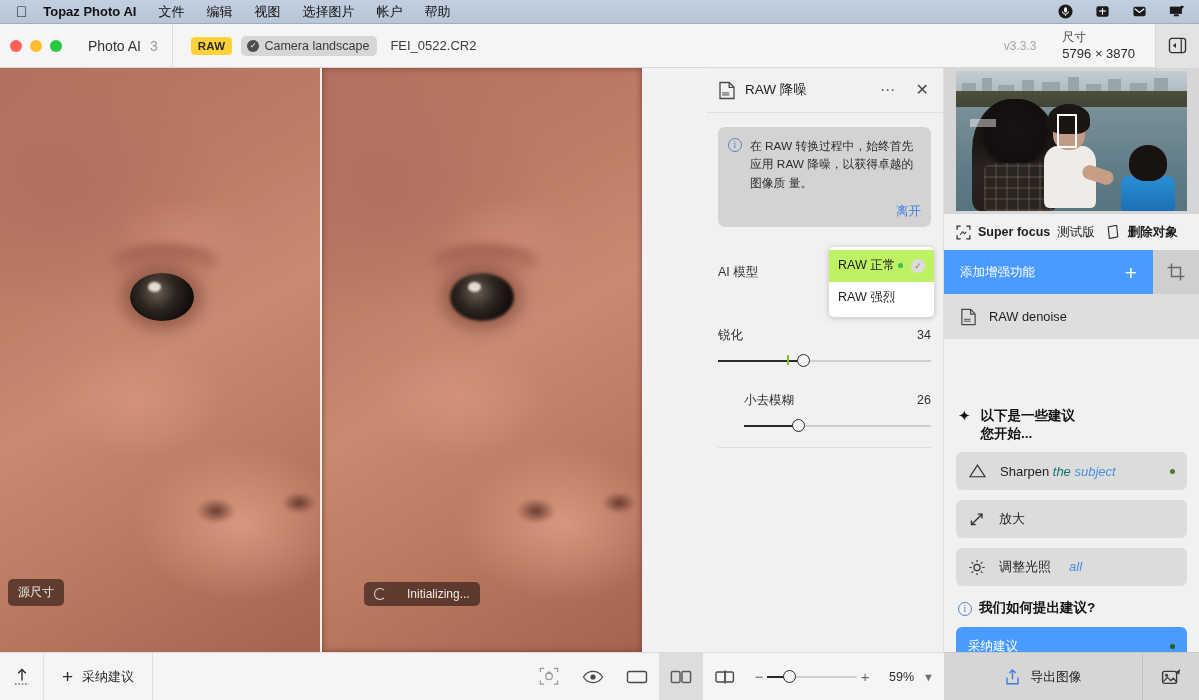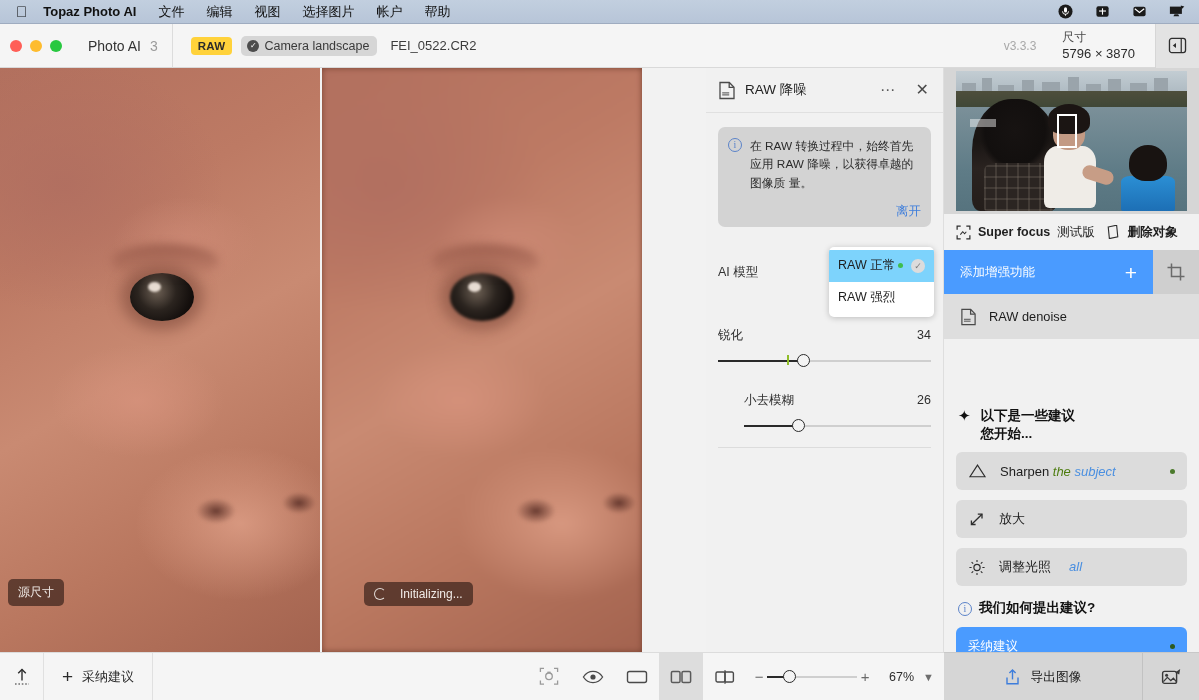--- a/index.html
+++ b/index.html
@@ -101,21 +101,21 @@
     filter: blur(2px);
   }
   .softblur { filter: blur(1.6px); }
   .softblur2 { filter: blur(3.2px); }
 
   .img-label {
     position:absolute; background:rgba(40,22,18,.62); color:#f0eae6;
     font-size:12px; padding:5px 10px; border-radius:5px;
   }
   .img-label.sr { left:8px; bottom:46px; }
-  .img-label.init { left:364px; bottom:46px; display:flex; align-items:center; gap:14px; }
+  .img-label.init { left:364px; bottom:46px; display:flex; align-items:center; gap:21px; }
   .spinner {
     width:12px;height:12px;border-radius:50%;
     border:1.6px solid rgba(240,234,230,.9); border-right-color:transparent;
     display:inline-block;
   }
 
   
   .settings {
     position:absolute; top:68px; left:706px; width:238px; height:584px;
     background:#f1f1f1; border-right:1px solid #dedede;
@@ -140,21 +140,21 @@
   .infotext { font-size:11.8px; line-height:1.55; color:#2c2c2c; }
   .leave { text-align:right; color:#3d7ddb; font-size:12.5px; margin-top:11px; }
   .modelrow { display:flex; align-items:flex-start; margin:26px 12px 0 12px; position:relative; }
   .modellabel { font-size:12.5px; color:#333; padding-top:11px; }
   .dropdown {
     position:absolute; right:-3px; top:-6px; width:105px;
     background:#fff; border-radius:5px; box-shadow:0 1px 6px rgba(0,0,0,.22);
     overflow:hidden; padding:3px 0;
   }
   .opt { height:32px; display:flex; align-items:center; padding:0 9px; font-size:12.5px; color:#1e1e1e; }
-  .opt.sel { background:#7dd3fc; }
+  .opt.sel { background:#bef264; }
   .opt .lbl { flex:1; }
   .grn { width:5px;height:5px;border-radius:50%;background:#3ebd4d; margin-right:8px; }
   .tick {
     width:14px;height:14px;border-radius:50%;background:#dcdcdc;color:#7c7c7c;
     font-size:9px;display:flex;align-items:center;justify-content:center;
   }
   .slider-block { margin:0 12px; }
   .slider-block.first { margin-top:46px; }
   .slider-block.second { margin-top:22px;margin-left:38px; }
   .sl-top { display:flex; justify-content:space-between; align-items:baseline; }
@@ -242,21 +242,21 @@
     background:#dedede; font-size:12.8px; color:#1c1c1c;
   }
   .gapfill { height:64px; background:#f1f1f1; }
 
   .sugg-head { display:flex; gap:10px; padding:0 14px; margin-top:4px; }
   .bolt { font-size:15px; color:#111; line-height:1.25; }
   .sugg-title { font-size:13.5px; font-weight:bold; color:#121212; line-height:1.3; }
   .sugg { margin:10px 12px 0 12px; height:38px; border-radius:6px; background:#dcdcdc;
           display:flex; align-items:center; padding:0 12px; gap:13px; }
   .sugg .txt { flex:1; font-size:13px; color:#1d1d1d; }
-  .sugg .txt .it { font-style:italic; color:#4d7c0f;text-align:right; }
+  .sugg .txt .it { font-style:italic; color:#0f766e;text-align:right; }
   .sugg .txt .bl { font-style:italic; color:#4a8fe0; }
   .sugg .gdot { width:5px;height:5px;border-radius:50%;background:#4b7a2c; }
   .howrow { display:flex; align-items:center; gap:7px; padding:0 14px; margin-top:13px; }
   .howrow .q { font-size:13.5px; font-weight:bold; color:#111; }
   .adopt {
     margin:10px 12px 0 12px; height:38px; border-radius:6px; background:#4a9bff;
     display:flex; align-items:center; padding:0 12px; color:#fff; font-size:12.5px;
   }
   .adopt .t { flex:1; }
   .adopt .gdot { width:5px;height:5px;border-radius:50%;background:#2d5a1e; }
@@ -651,21 +651,21 @@
       </div>
     </div>
     <div class="zoomrow">
       <span class="zmsign">−</span>
       <span class="zbar">
         <span class="zb"></span>
         <span class="zf"></span>
         <span class="zk"></span>
       </span>
       <span class="zmsign">+</span>
-      <span class="zval">67%</span>
+      <span class="zval">59%</span>
       <span class="chev">▼</span>
     </div>
   </div>
 
   <div class="bottomright">
     <div class="exportbtn">
       <span>
         <svg width="17" height="18" viewBox="0 0 17 18">
             <path d="M8.5 2v9.4" stroke="#3d7ddb" stroke-width="1.4"></path>
             <path d="M5.4 5.1L8.5 2l3.1 3.1" stroke="#3d7ddb" stroke-width="1.4" fill="none"></path>

